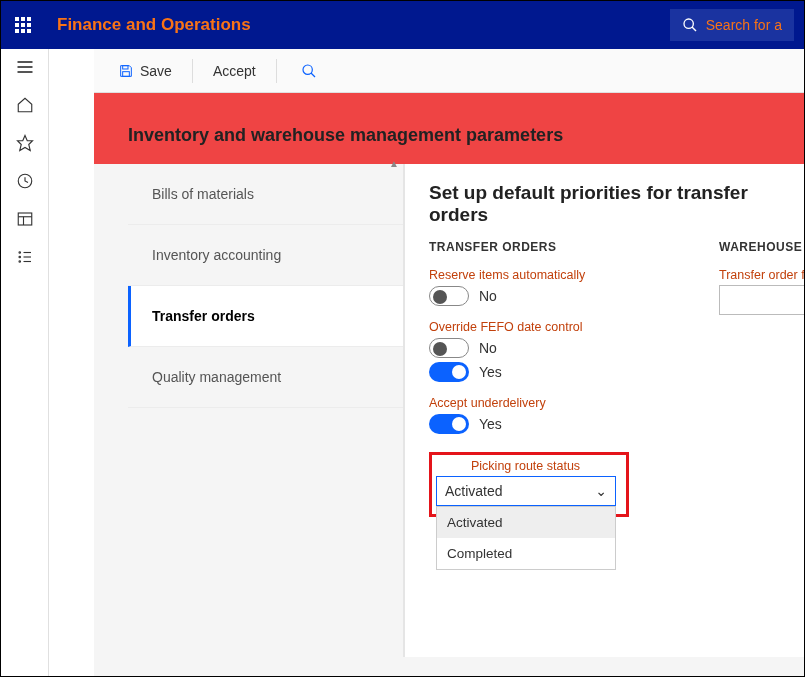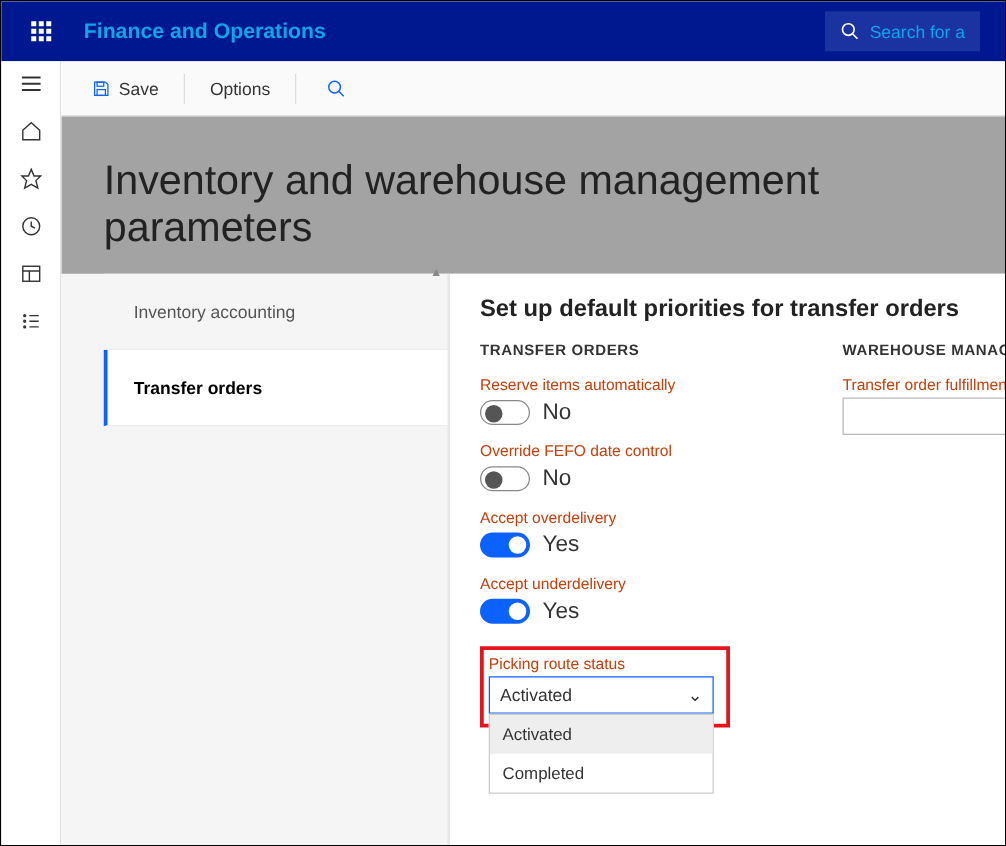--- a/index.html
+++ b/index.html
@@ -1,69 +1,69 @@
 <!DOCTYPE html>
 <html><head>
 <meta charset="utf-8">
 <style>
   * { box-sizing: border-box; }
   html, body { margin:0; padding:0; font-family: "Segoe UI", Arial, sans-serif; font-size:14px; color:#333; background:#fff; }
   .frame { width:805px; height:677px; border:1px solid #000; position:relative; overflow:hidden; }
-  .topbar { height:48px; background:#00188f; color:#0ea5e9; display:flex; align-items:center; padding:0 20px; }
+  .topbar { height:48px; background:#00188f; color:#f97316; display:flex; align-items:center; padding:0 10px; }
   .waffle { width:28px; display:flex; flex-wrap:wrap; gap:2px; padding:4px; cursor:pointer; }
   .waffle span { width:4px; height:4px; background:#fff; }
   .app-title { font-size:17px; font-weight:600; margin-left:18px; flex:0 0 auto; }
   .top-spacer { flex:1; }
   .searchbox { background:#1a33a0; height:32px; display:flex; align-items:center; padding:0 12px; gap:8px; min-width:120px; cursor:pointer;}
   .searchbox svg { width:16px; height:16px; }
   .searchbox span { white-space:nowrap; }
 
-  .body { display:flex; height:calc(100% - 48px); }
+  .body { display:flex; height:calc(100% - 48px);gap:45px; }
   .rail { width:48px; border-right:1px solid #e0e0e0; background:#fff; display:flex; flex-direction:column; align-items:center; padding-top:8px; gap:18px; }
   .rail .ic { width:20px; height:20px; color:#333; cursor:pointer; display:flex; align-items:center; justify-content:center; }
 
   .main { flex:1; display:flex; flex-direction:column; overflow:hidden; }
   .cmdbar { height:44px; border-bottom:1px solid #e0e0e0; background:#fafafa; display:flex; align-items:center; padding-left:14px; gap:6px;}
   .cmd { display:flex; align-items:center; gap:6px; padding:4px 10px; font-size:14px; color:#333; cursor:pointer;}
   .cmd svg { width:16px; height:16px; }
   .sep { width:1px; height:24px; background:#ddd; margin:0 4px;}
   .cmd.find { padding-left:14px; }
 
   .content { flex:1; position:relative; background:#f5f5f5; overflow:hidden;}
-  .page-title { font-size:33px; font-weight:400; color:#222; padding:32px 0 18px 34px; background:#a3a3a3;}
+  .page-title { font-size:18px; font-weight:700; color:#222; padding:32px 0 18px 34px; background:#ef4444;}
   .split { display:flex; padding-left:34px; height:calc(100% - 90px); }
 
   .navlist { width:276px; background:#f5f5f5; border-right:1px solid #e5e5e5; position:relative;}
   .navlist .scroll-arrow { position:absolute; top:-6px; right:4px; font-size:10px; color:#888;}
   .navitem { padding:22px 0 22px 24px; font-size:14px; color:#555; border-bottom:1px solid #ececec; cursor:pointer; }
   .navitem.active { background:#fff; color:#000; font-weight:600; border-left:3px solid #0b62ff; padding-left:21px; }
 
   .panel { flex:1; background:#fff; padding:18px 28px 0 24px; overflow:hidden; border-left:1px solid #e5e5e5;}
   .panel h2 { margin:0 0 14px 0; font-size:19px; font-weight:600; color:#222;}
   .cols { display:flex; gap:50px; }
   .col { min-width:240px; }
   .sect-h { font-size:12px; font-weight:700; letter-spacing:0.5px; color:#333; margin-bottom:8px; text-transform:uppercase;}
   .field-label { font-size:12.5px; color:#c2410c; margin-top:14px; }
   .toggle-row { display:flex; align-items:center; gap:10px; margin-top:4px;}
   .toggle { width:40px; height:20px; border-radius:10px; position:relative; cursor:pointer; }
   .toggle .knob { width:14px; height:14px; border-radius:50%; position:absolute; top:3px; }
   .toggle.off { background:#fff; border:1px solid #888;}
   .toggle.off .knob { left:3px; background:#555;}
   .toggle.on { background:#0b62ff; }
   .toggle.on .knob { right:3px; background:#fff;}
-  .toggle-text { font-size:18px; }
+  .toggle-text { font-size:14px; }
 
   .dropdown-wrap { position:relative; width:211px; margin-top:3px;}
   .dropdown { width:180px; height:30px; border:1px solid #0b62ff; background:#fff; display:flex; align-items:center; justify-content:space-between; padding:0 8px; cursor:pointer;}
   .dropdown .chev { font-size:14px;}
   .dd-list { position:absolute; top:30px; left:0; width:180px; background:#fff; border:1px solid #ccc; z-index:5;}
   .dd-opt { padding:8px 10px; font-size:13.5px; cursor:pointer;}
   .dd-opt.sel { background:#eee; }
   .highlight-box { border:3px solid #e4141a; padding:4px 8px 8px 4px; margin-top:18px; width:200px;}
-  .highlight-box .field-label { margin-top:0;}
+  .highlight-box .field-label { margin-top:0;margin-left:35px;}
   .textbox { width:160px; height:30px; border:1px solid #bbb; background:#fff; margin-top:3px;}
 </style>
 </head>
 <body>
 <div class="frame">
 
 <div class="topbar">
   <div class="waffle">
     <span></span>
         <span></span>
@@ -136,38 +136,40 @@
       <div class="cmd">
         <svg viewBox="0 0 24 24" fill="none" stroke="#0b62ff" stroke-width="1.5">
               <path d="M4 4h13l3 3v13H4z"></path>
               <rect x="7" y="4" width="8" height="5"></rect>
               <rect x="7" y="13" width="10" height="7"></rect>
             </svg>
         <span>Save</span>
       </div>
       <div class="sep"></div>
       <div class="cmd">
-        <span>Options</span>
+        <span>Accept</span>
       </div>
       <div class="sep"></div>
       <div class="cmd find">
         <svg viewBox="0 0 24 24" fill="none" stroke="#0b62ff" stroke-width="1.8">
               <circle cx="10" cy="10" r="7"></circle>
               <line x1="21" y1="21" x2="15" y2="15"></line>
             </svg>
       </div>
     </div>
 
     <div class="content">
       <div class="page-title">Inventory and warehouse management parameters</div>
       <div class="split">
         <div class="navlist" id="navlist">
           <div class="scroll-arrow">▲</div>
+              <div class="navitem">Bills of materials</div>
               <div class="navitem">Inventory accounting</div>
               <div class="navitem active">Transfer orders</div>
+              <div class="navitem">Quality management</div>
             </div>
         <div class="panel">
           <h2>Set up default priorities for transfer orders</h2>
           <div class="cols">
             <div class="col">
               <div class="sect-h">TRANSFER ORDERS</div>
               <div id="toggles">
                     <div class="field-label">Reserve items automatically</div>
                     <div class="toggle-row">
                       <div class="toggle off">
@@ -175,21 +177,20 @@
                       </div>
                       <div class="toggle-text">No</div>
                     </div>
                     <div class="field-label">Override FEFO date control</div>
                     <div class="toggle-row">
                       <div class="toggle off">
                         <div class="knob"></div>
                       </div>
                       <div class="toggle-text">No</div>
                     </div>
-                    <div class="field-label">Accept overdelivery</div>
                     <div class="toggle-row">
                       <div class="toggle on">
                         <div class="knob"></div>
                       </div>
                       <div class="toggle-text">Yes</div>
                     </div>
                     <div class="field-label">Accept underdelivery</div>
                     <div class="toggle-row">
                       <div class="toggle on">
                         <div class="knob"></div>

